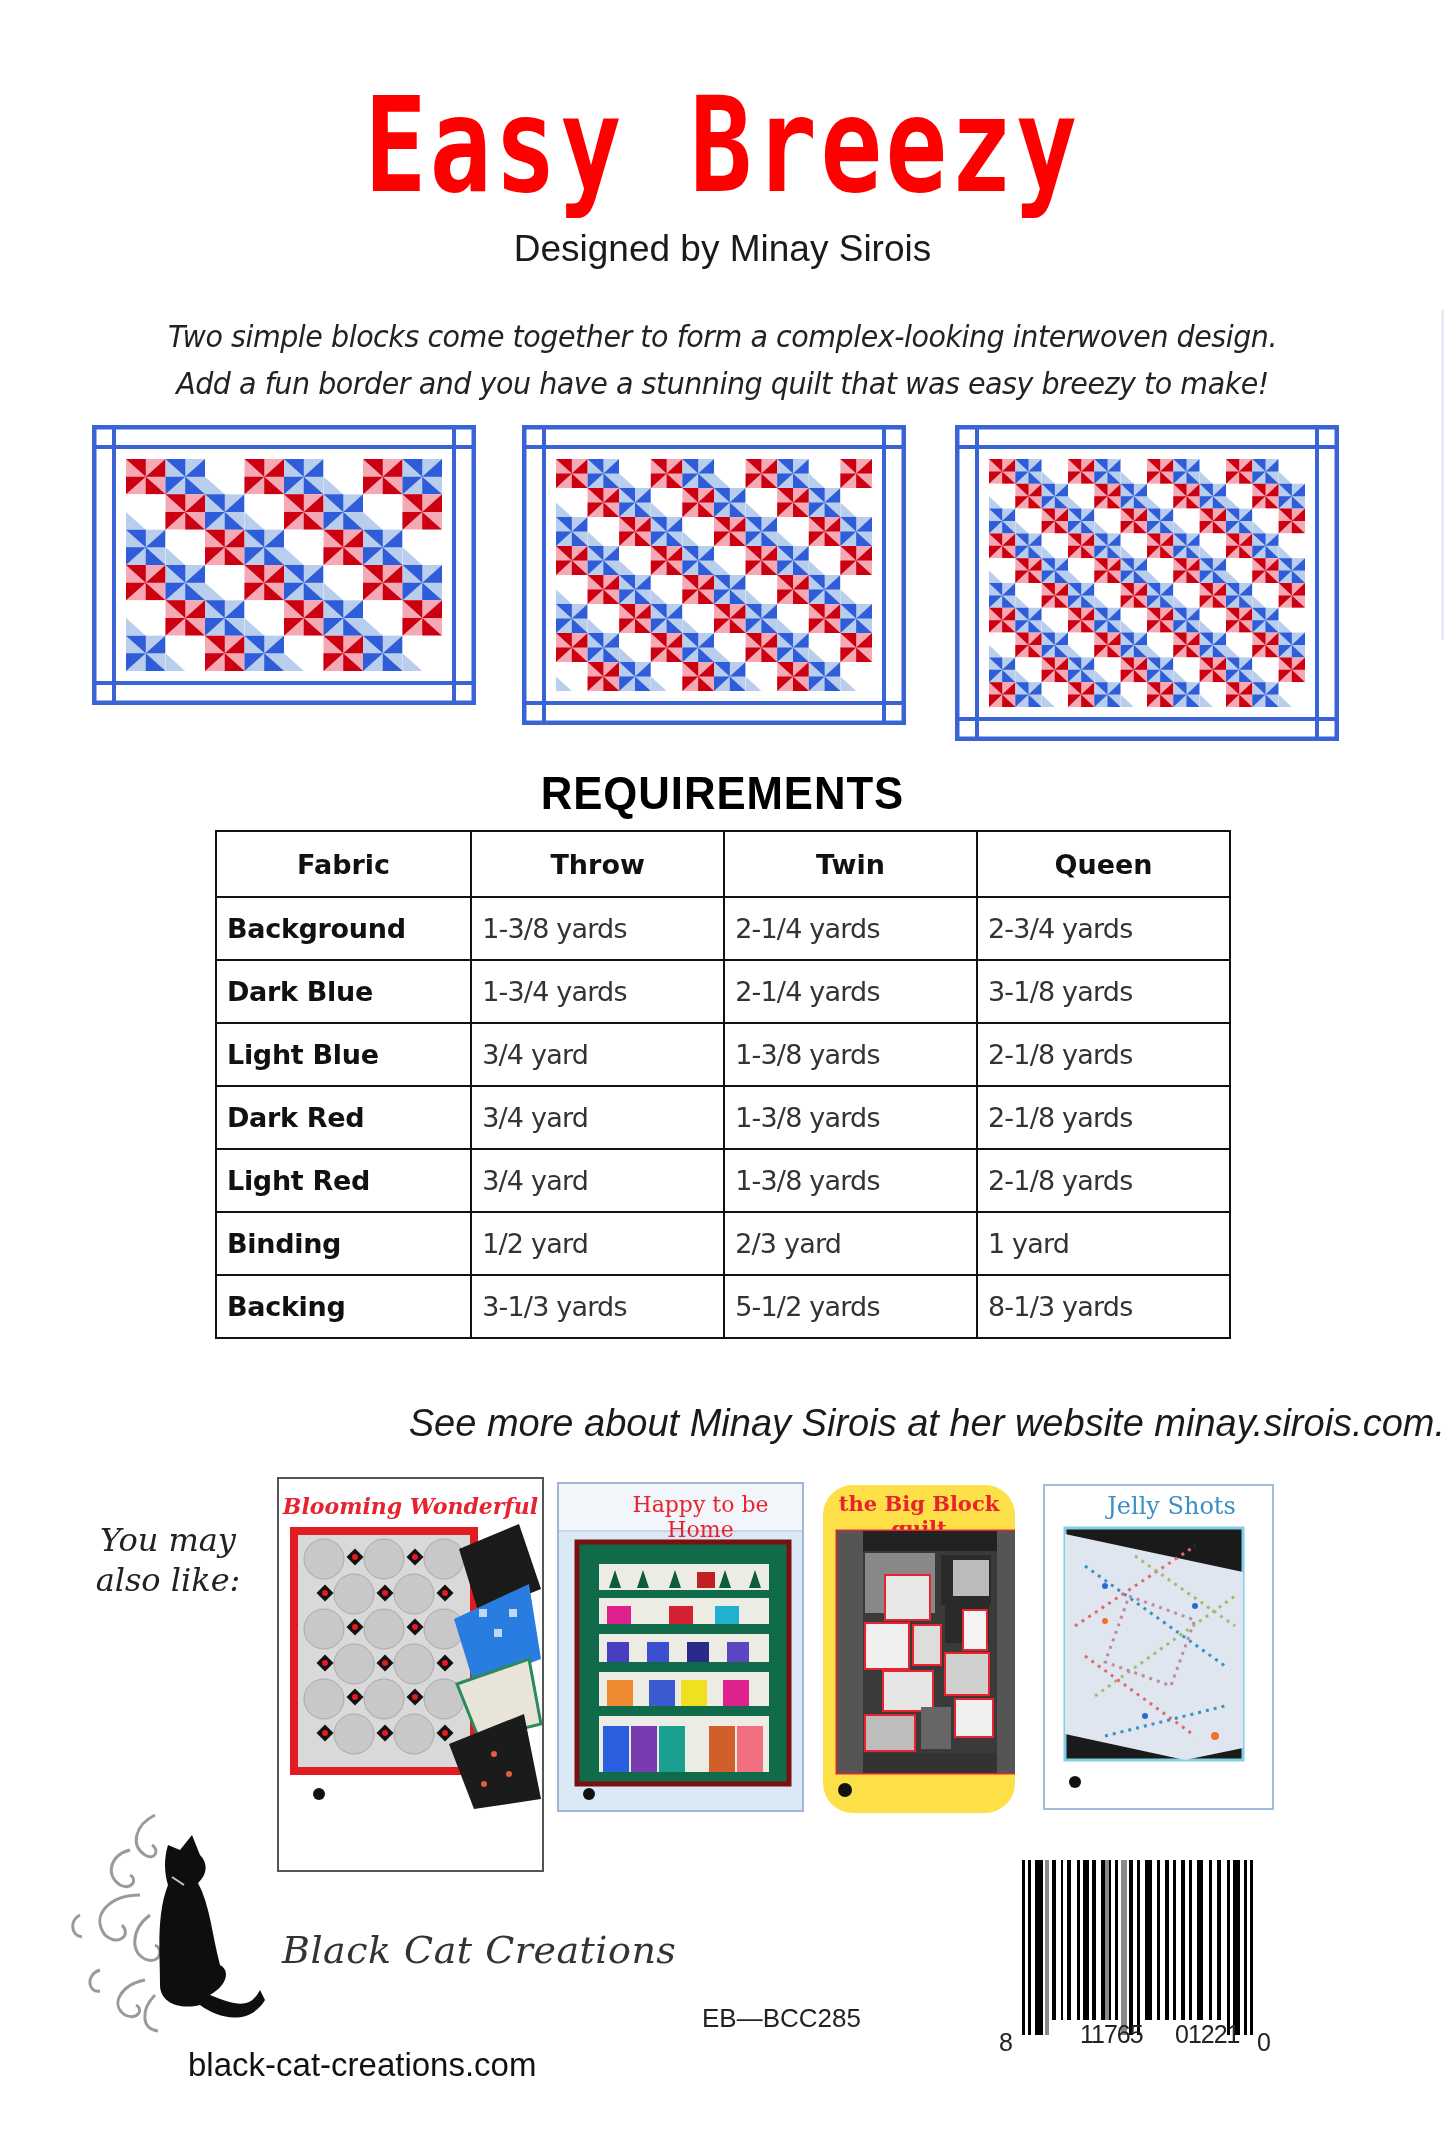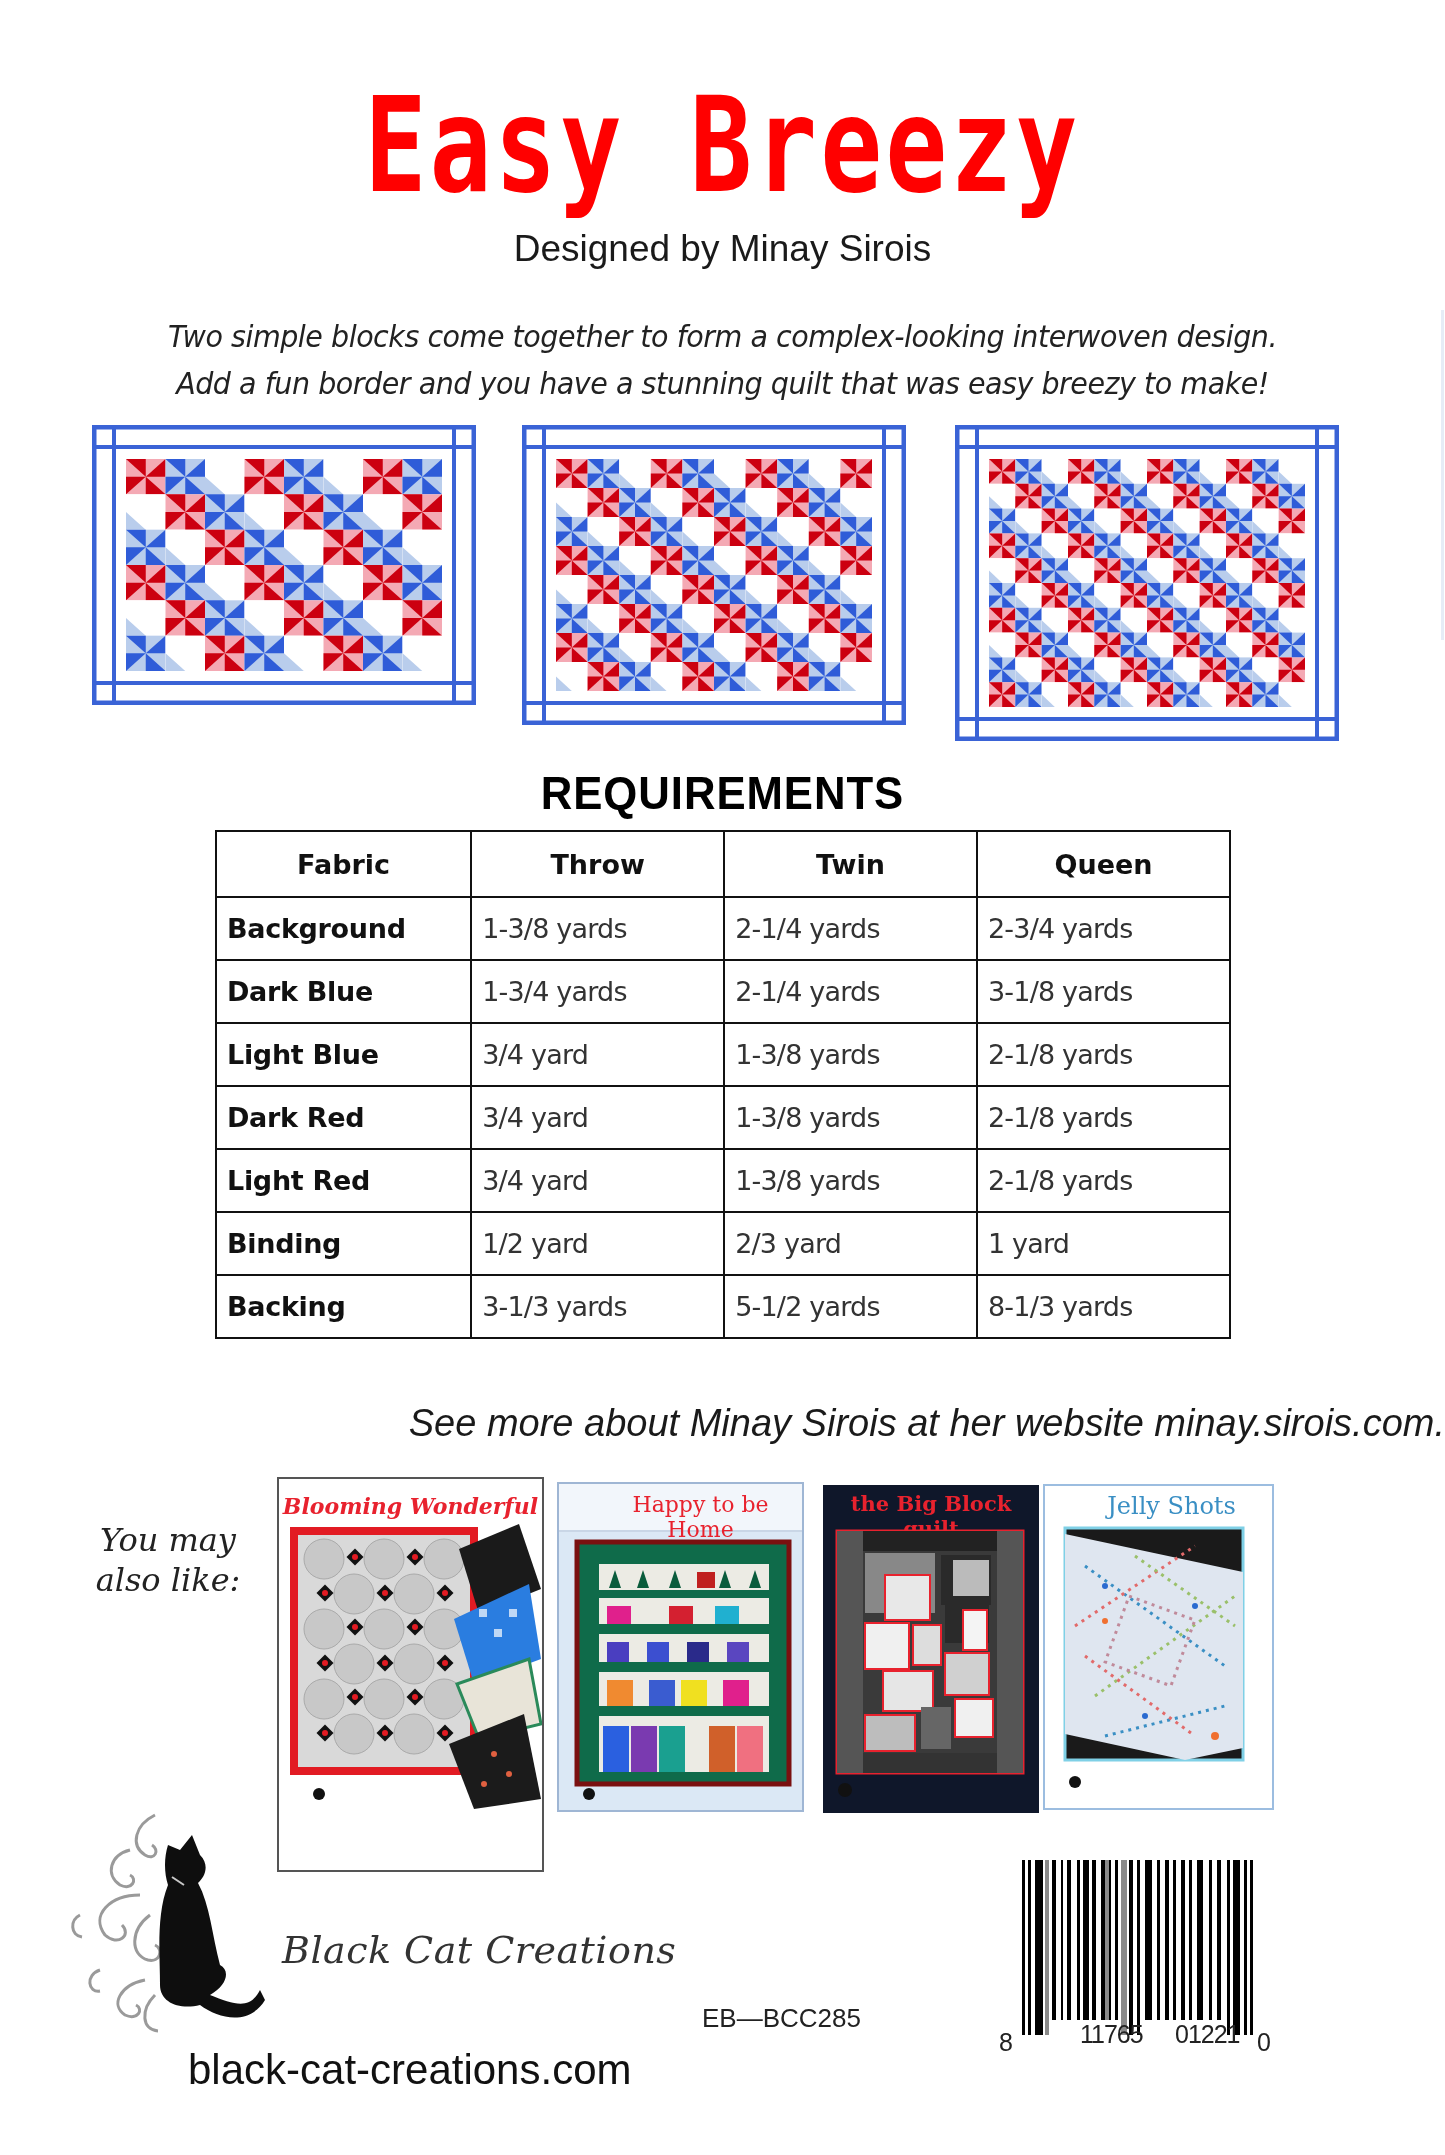--- a/index.html
+++ b/index.html
@@ -17,21 +17,21 @@
   table.req th, table.req td { border:2.5px solid #111; height:61px; padding:0 0 0 10px; }
   table.req th { text-align:center; font-weight:bold; padding:0; height:64px; font-size:27px; transform:none; }
   table.req td.fab { font-weight:bold; width:244px; }
   table.req td { color:#333; width:243px; letter-spacing:-0.8px; }
   table.req td.fab { color:#111; letter-spacing:-0.3px; }
   .website { left:0; width:1445px; top:1402px; text-align:right; font-family:"Liberation Sans", sans-serif; font-style:italic; font-size:38px; color:#1a1a1a; }
   .ymal { left:88px; top:1520px; font-family:"DejaVu Serif", serif; font-style:italic; font-size:32px; line-height:40px; color:#222; text-align:center; width:160px; }
   .cover { box-sizing:border-box; overflow:hidden; }
   .cover .ctitle { position:absolute; left:0; right:0; text-align:center; font-family:"DejaVu Serif", serif; font-weight:bold; }
   .logo-text { left:282px; top:1928px; font-family:"DejaVu Serif", serif; font-style:italic; font-size:38px; color:#333; letter-spacing:0.5px; }
-  .logo-url { left:188px; top:2046px; font-family:"Liberation Sans", sans-serif; font-size:42px; color:#111; }
+  .logo-url { left:188px; top:2046px; font-family:"Liberation Sans", sans-serif; font-size:33px; color:#111; }
   .code { left:702px; top:2003px; font-family:"Liberation Sans", sans-serif; font-size:26px; color:#222; }
   .barcode { left:1005px; top:1860px; width:332px; height:200px; }
   .bc-num { position:absolute; font-family:"Liberation Sans", sans-serif; font-size:25px; color:#222; letter-spacing:-1px; }
   .edge-line { left:1441px; top:310px; width:3px; height:330px; background:#e6ecf6; }
 </style>
 </head>
 <body>
 
 <div class="abs title">Easy Breezy</div>
 <div class="abs subtitle">Designed by Minay Sirois</div>
@@ -1242,21 +1242,21 @@
       <rect x="164" y="196" width="26" height="26" fill="#e0208c"></rect>
     <rect x="44" y="242" width="26" height="46" fill="#2a60e0"></rect>
       <rect x="72" y="242" width="26" height="46" fill="#7a3ab0"></rect>
       <rect x="100" y="242" width="26" height="46" fill="#1aa090"></rect>
       <rect x="150" y="242" width="26" height="46" fill="#d0602a"></rect>
       <rect x="178" y="242" width="26" height="46" fill="#f07080"></rect>
     <circle cx="30" cy="310" r="6" fill="#111"></circle>
   </svg>
 </div>
 
-<div class="abs cover" style="left:823px;top:1485px;width:216px;height:328px;background:#0f172a;">
+<div class="abs cover" style="left:823px;top:1485px;width:192px;height:328px;background:#fde047;border-radius:30px;">
   <div class="ctitle" style="top:6px;font-size:21px;color:#e8222e;">the Big Block quilt</div>
   <svg width="212" height="328" viewBox="0 0 212 328" style="position:absolute;left:0;top:0;">
     <rect x="14" y="46" width="186" height="242" fill="#3a3a3a" stroke="#e8222e" stroke-width="3"></rect>
     <rect x="14" y="46" width="26" height="242" fill="#555"></rect>
     <rect x="174" y="46" width="26" height="242" fill="#555"></rect>
     <rect x="40" y="46" width="134" height="20" fill="#222"></rect>
     <rect x="40" y="268" width="134" height="20" fill="#333"></rect>
     <rect x="42" y="68" width="70" height="60" fill="#888"></rect>
     <rect x="62" y="90" width="45" height="45" fill="#e8e8e8" stroke="#e8222e" stroke-width="2"></rect>
     <rect x="118" y="70" width="50" height="50" fill="#2a2a2a"></rect>

